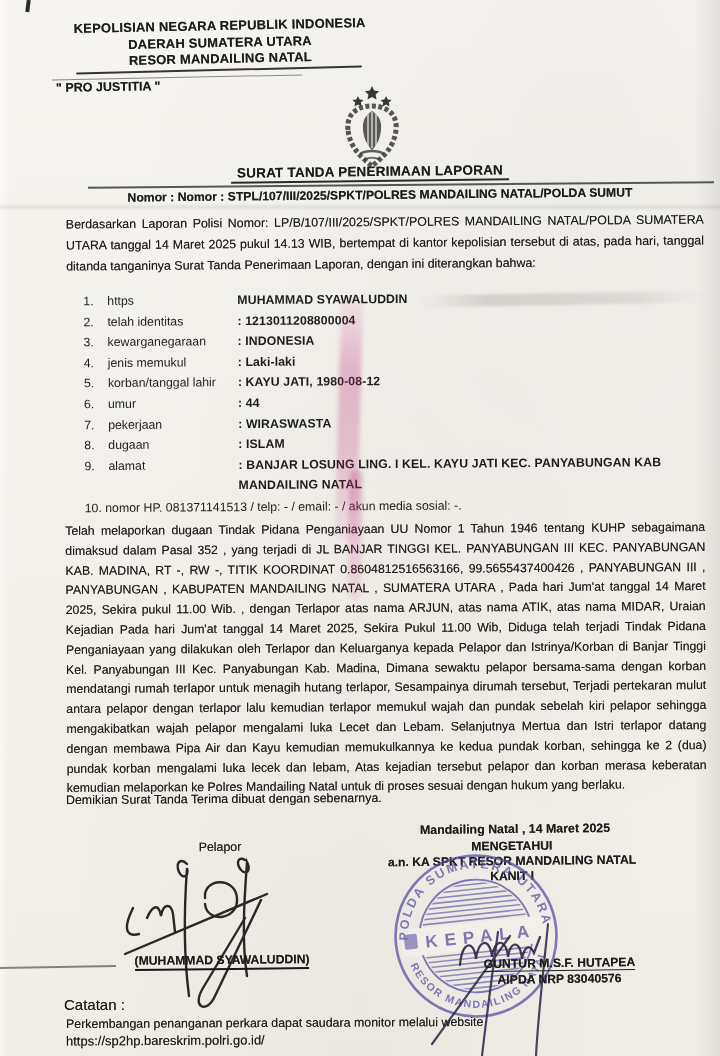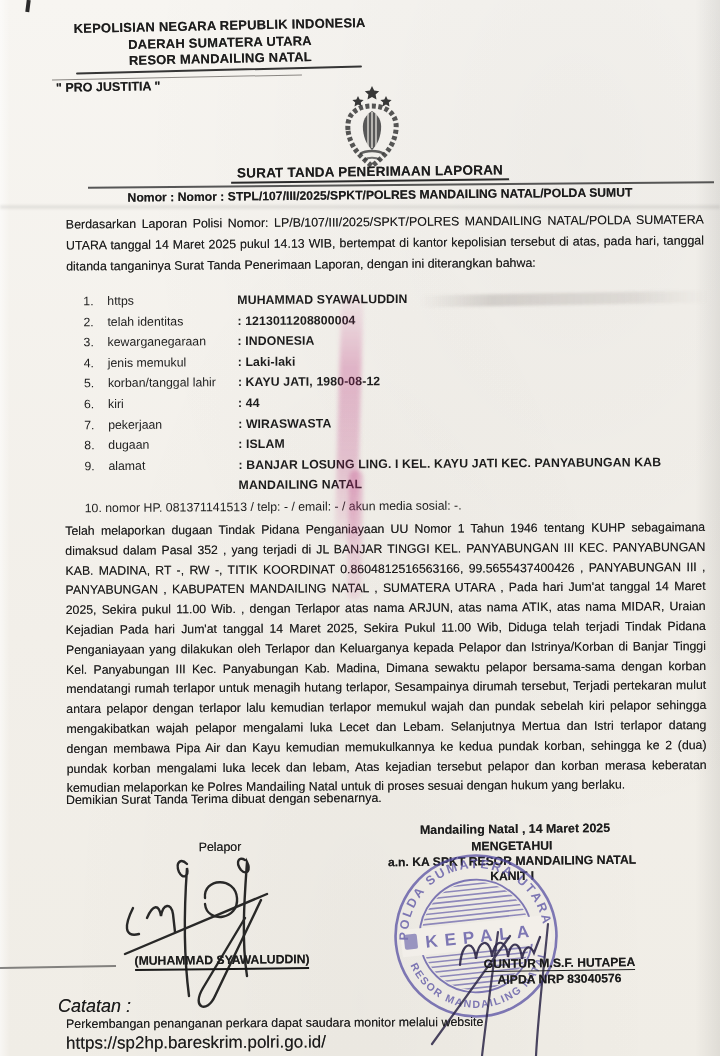--- a/index.html
+++ b/index.html
@@ -46,23 +46,23 @@
   
   .pdate{top:822px;left:370px;width:290px;text-align:center;font-size:12.4px;font-weight:600;transform:rotate(-.6deg);}
   .pelapor{top:840px;left:160px;width:120px;text-align:center;font-size:12.4px;transform:rotate(-.5deg);}
   .ack{top:839px;left:362px;width:300px;text-align:center;font-size:12.2px;line-height:14.8px;font-weight:700;transform:rotate(-.6deg);}
   .lname{top:953px;left:112px;width:220px;text-align:center;font-size:12.2px;font-weight:700;
     transform:rotate(-.6deg);}
   .lname span{border-bottom:2.2px solid #171717;padding-bottom:1px;}
   .oname{top:956px;left:452px;width:215px;text-align:center;font-size:12.2px;font-weight:700;transform:rotate(-.8deg);}
   .oname span{border-bottom:1.6px solid #222;}
   .orank{top:972px;left:462px;width:195px;text-align:center;font-size:12.2px;font-weight:700;transform:rotate(-.8deg);}
-  .catatan{top:996px;left:58px;font-size:18px;font-style:italic;}
+  .catatan{top:996px;left:64px;font-size:15px;}
   .note1{top:1016px;left:66px;font-size:12.4px;transform:rotate(-.3deg);}
-  .note2{top:1033px;left:66px;font-size:17px;transform:rotate(-.3deg);}
+  .note2{top:1033px;left:66px;font-size:13px;transform:rotate(-.3deg);}
   
   .corner-tick{position:absolute;top:0;left:26px;width:4px;height:12px;background:#2a2a2a;transform:rotate(7deg);}
   .ink-streak{position:absolute;top:294px;left:338px;width:22px;height:248px;border-radius:10px;
     background:linear-gradient(to bottom, rgba(205,70,140,.04), rgba(185,45,120,.30) 30%, rgba(180,40,115,.22) 70%, rgba(200,60,130,.06));
     filter:blur(2.2px);transform:rotate(1.6deg);}
   .ink-streak2{position:absolute;top:470px;left:348px;width:14px;height:130px;border-radius:8px;
     background:linear-gradient(to bottom, rgba(190,50,125,.28), rgba(190,50,125,.10));
     filter:blur(2px);transform:rotate(1deg);}
   .gray-smudge{position:absolute;top:293px;left:420px;width:288px;height:12px;
     background:linear-gradient(90deg, transparent, rgba(95,85,82,.20) 25%, rgba(95,85,82,.12) 75%, transparent);
@@ -137,21 +137,21 @@
       <span class="lab">jenis memukul</span>
       <span class="val">: Laki-laki</span>
     </div>
     <div class="row">
       <span class="no">5.</span>
       <span class="lab">korban/tanggal lahir</span>
       <span class="val">: KAYU JATI, 1980-08-12</span>
     </div>
     <div class="row">
       <span class="no">6.</span>
-      <span class="lab">kiri</span>
+      <span class="lab">umur</span>
       <span class="val">: 44</span>
     </div>
     <div class="row">
       <span class="no">7.</span>
       <span class="lab">pekerjaan</span>
       <span class="val">: WIRASWASTA</span>
     </div>
     <div class="row">
       <span class="no">8.</span>
       <span class="lab">dugaan</span>

